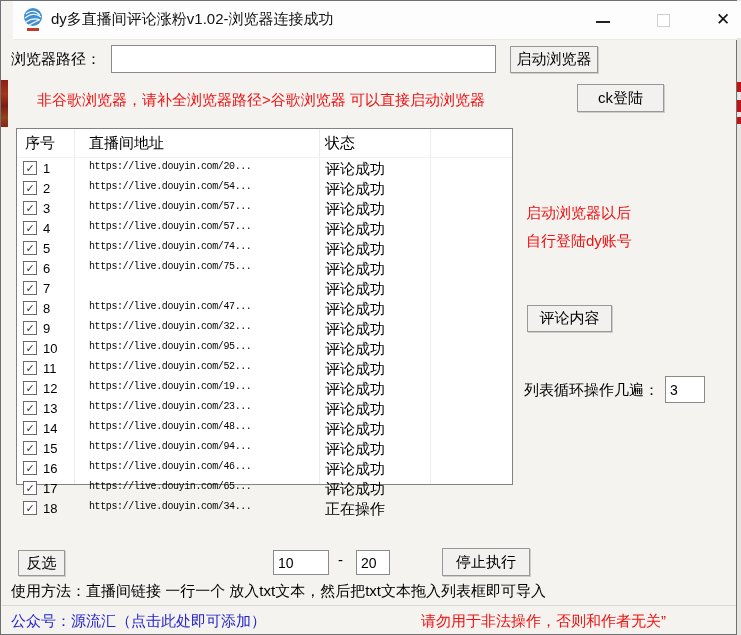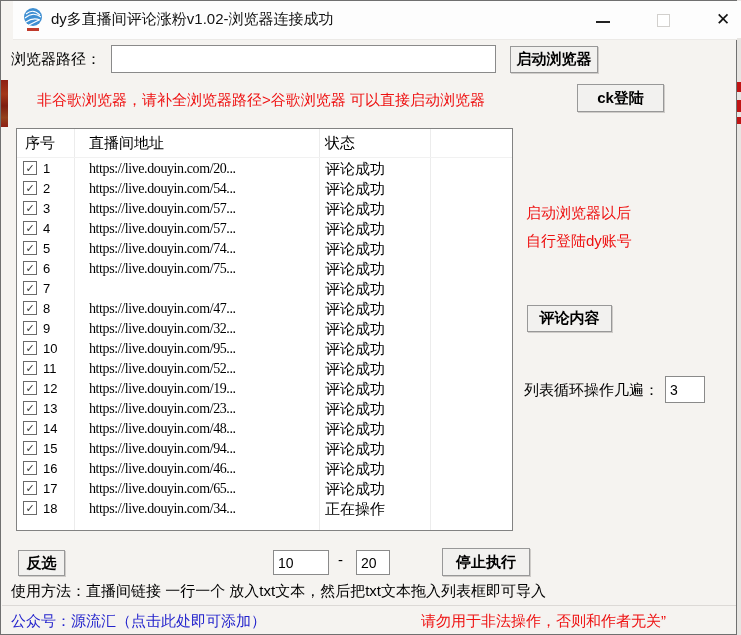--- a/index.html
+++ b/index.html
@@ -42,45 +42,45 @@
 
   .tinput{
     position:absolute;box-sizing:border-box;background:#fff;
     border:1px solid #8a8a8a;font-size:14px;padding:2px 4px;
     font-family:"Liberation Sans",sans-serif;color:#000;outline:none;
   }
   .btn{
     position:absolute;box-sizing:border-box;
     background:#f2f1ef;border:1px solid #989898;box-shadow:1px 1px 0 #cfccc9;
     font-size:15px;color:#000;text-align:center;cursor:default;
-    font-family:"Liberation Sans",sans-serif;padding:0;font-weight:bold;
+    font-family:"Liberation Sans",sans-serif;padding:0;
   }
 
   
   .table{
-    position:absolute;left:15px;top:127px;width:497px;height:403px;
+    position:absolute;left:15px;top:127px;width:497px;height:357px;
     background:#fff;border:1px solid #828282;box-sizing:border-box;
   }
   .gridline{position:absolute;top:0;bottom:0;width:1px;background:#ececec;}
   .thead{position:absolute;left:0;top:0;width:100%;height:28px;font-size:15px;color:#000;}
   .thead .h-index{position:absolute;left:8px;top:5px;}
   .thead .h-url{position:absolute;left:72px;top:5px;}
   .thead .h-status{position:absolute;left:308px;top:5px;}
   .thead-line{position:absolute;left:0;right:0;top:28px;height:1px;background:#f1f1f1;}
   .trows{position:absolute;left:0;top:29px;width:100%;}
   .trow{position:relative;height:20px;}
   .cb{
     position:absolute;left:6px;top:3px;width:12px;height:12px;box-sizing:content-box;
     border:1px solid #6a6a6a;background:#fff;font-size:11px;line-height:12px;
     text-align:center;color:#333;
   }
   .num{position:absolute;left:26px;top:3px;font-size:13px;color:#000;}
   .url{
-    position:absolute;left:72px;top:3px;font-size:14px;color:#000;
-    font-family:Liberation Serif, serif;letter-spacing:-0.4px;white-space:nowrap;
+    position:absolute;left:72px;top:3px;font-size:10px;color:#000;
+    font-family:Liberation Mono, monospace;letter-spacing:-0.4px;white-space:nowrap;
   }
   .status{position:absolute;left:308px;top:2px;font-size:15px;color:#000;white-space:nowrap;}
 
   .divider{position:absolute;left:1px;width:734px;height:1px;background:#dcd9d6;}
 </style>
 </head>
 <body>
 
 <div class="window">
 

